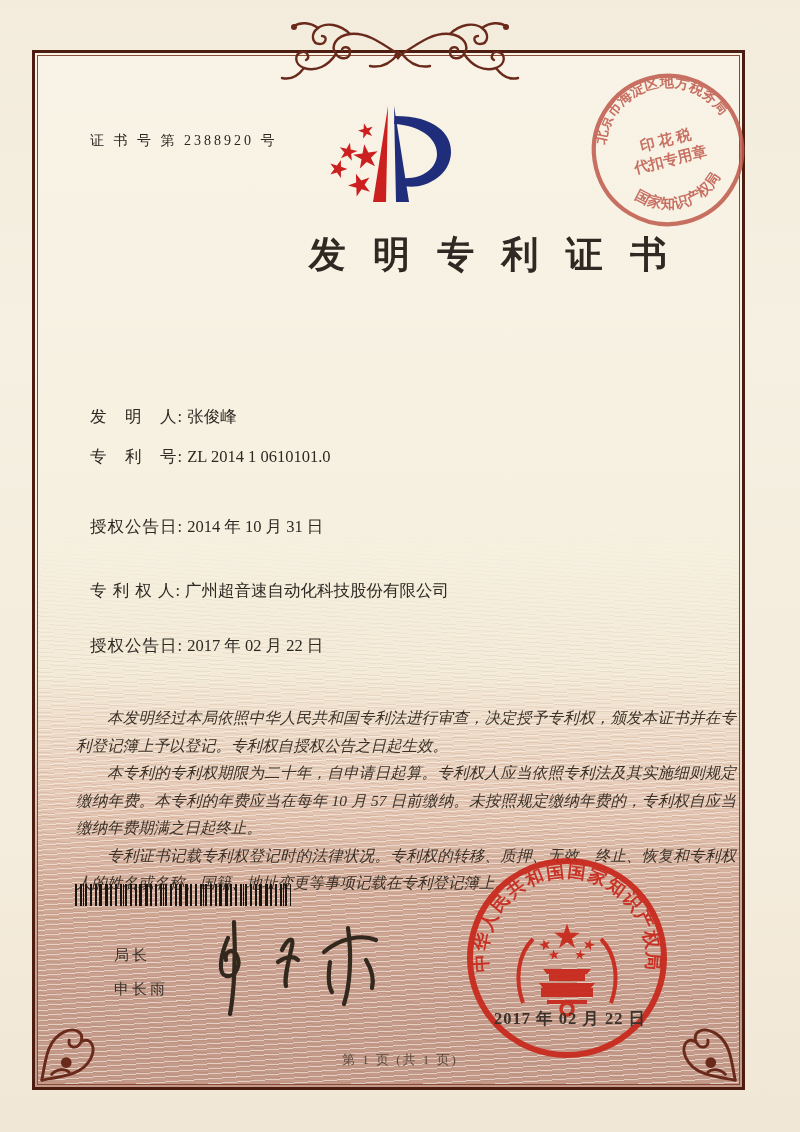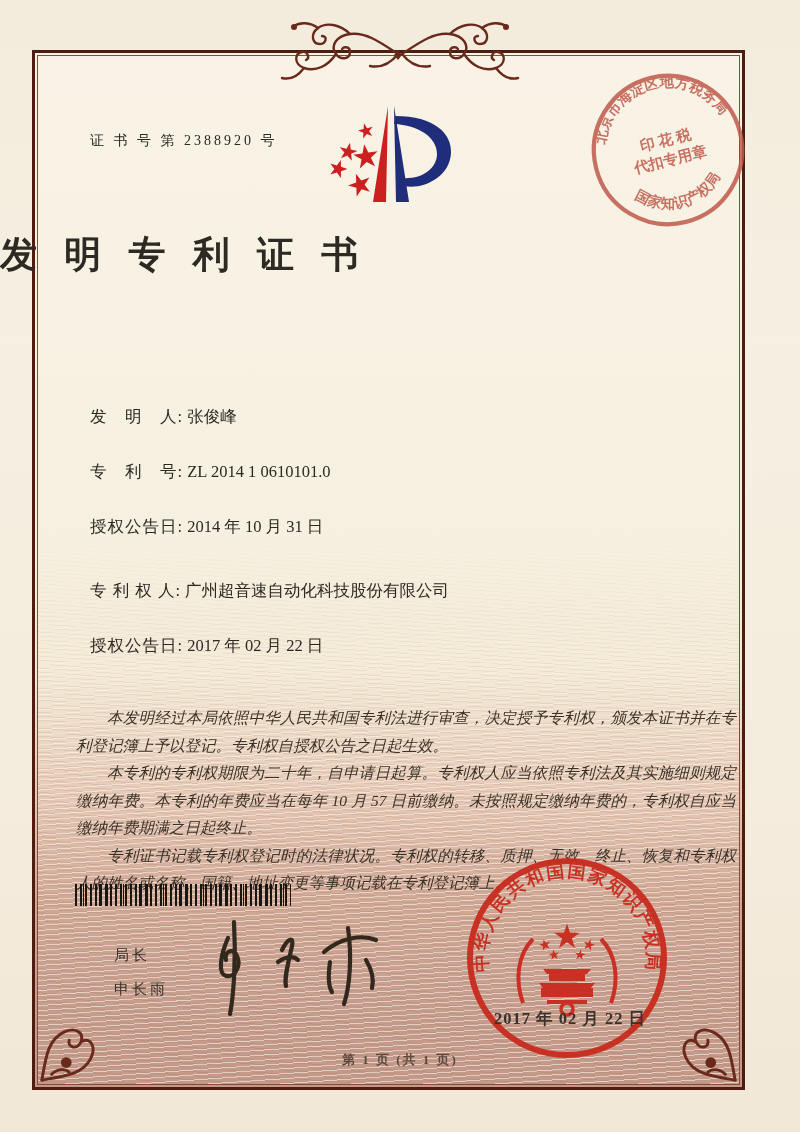--- a/index.html
+++ b/index.html
@@ -24,28 +24,28 @@
             mask-image:linear-gradient(to bottom, transparent 0%, #000 40%);
   }
   .corner-ornament{position:absolute;width:78px;height:78px;}
   .corner-ornament.left{left:2px;bottom:2px;}
   .corner-ornament.right{right:2px;bottom:2px;transform:scaleX(-1);}
   
   .dragons{position:absolute;left:268px;top:12px;width:264px;height:82px;}
   .cert-number{position:absolute;left:90px;top:132px;font-size:14px;letter-spacing:3px;color:#2b2722;}
   .logo{position:absolute;left:298px;top:90px;width:204px;height:130px;}
   .doc-title{
-    position:absolute;left:0;top:230px;width:676px;text-align:left;
+    position:absolute;left:0;top:230px;width:676px;text-align:right;
     font-size:37px;font-weight:700;letter-spacing:9px;color:#2e2922;
   }
   .tax-stamp{position:absolute;left:578px;top:60px;width:180px;height:180px;opacity:0.85;}
   
   .field-row{position:absolute;left:90px;font-size:16.5px;color:#2d2822;white-space:nowrap;}
   .field-row .lbl{letter-spacing:1px;}
-  .f0{top:336px;} .f1{top:406px;} .f2{top:461px;} .f3{top:516px;} .f4{top:580px;} .f5{top:635px;}
+  .f0{top:336px;} .f1{top:406px;} .f2{top:446px;} .f3{top:516px;} .f4{top:580px;} .f5{top:635px;}
   
   .body-text{
     position:absolute;left:76px;top:668px;width:660px;
     font-size:15.5px;line-height:27.5px;color:#3b3127;font-style:italic;
     text-align:justify;
     margin-top:36px;
   }
   .body-text p{margin:0;text-indent:2em;}
   
   .barcode{
@@ -57,21 +57,21 @@
   .sig-label{position:absolute;left:88px;font-size:15px;color:#38302a;letter-spacing:3px;margin-left:26px;}
   .sig-title{top:946px;} .sig-name{top:980px;}
   .signature-svg{position:absolute;left:190px;top:916px;width:215px;height:106px;}
   .seal{position:absolute;left:460px;top:851px;width:214px;height:214px;opacity:0.93;}
   .seal-date{
     position:absolute;left:470px;top:1008px;width:200px;text-align:center;
     font-size:16.5px;font-weight:700;letter-spacing:1px;color:#3a322b;
   }
   .footer-page{
     position:absolute;left:0;top:1051px;width:800px;text-align:center;
-    font-size:13px;letter-spacing:2px;color:#5d4a3e;font-weight:bold;
+    font-size:13px;letter-spacing:2px;color:#5d4a3e;
   }
   text{font-family:"Liberation Serif","DejaVu Serif",serif;}
 </style>
 </head>
 <body>
 
 <div class="page">
 
   <div class="frame">
     <div class="frame-inner"></div>

